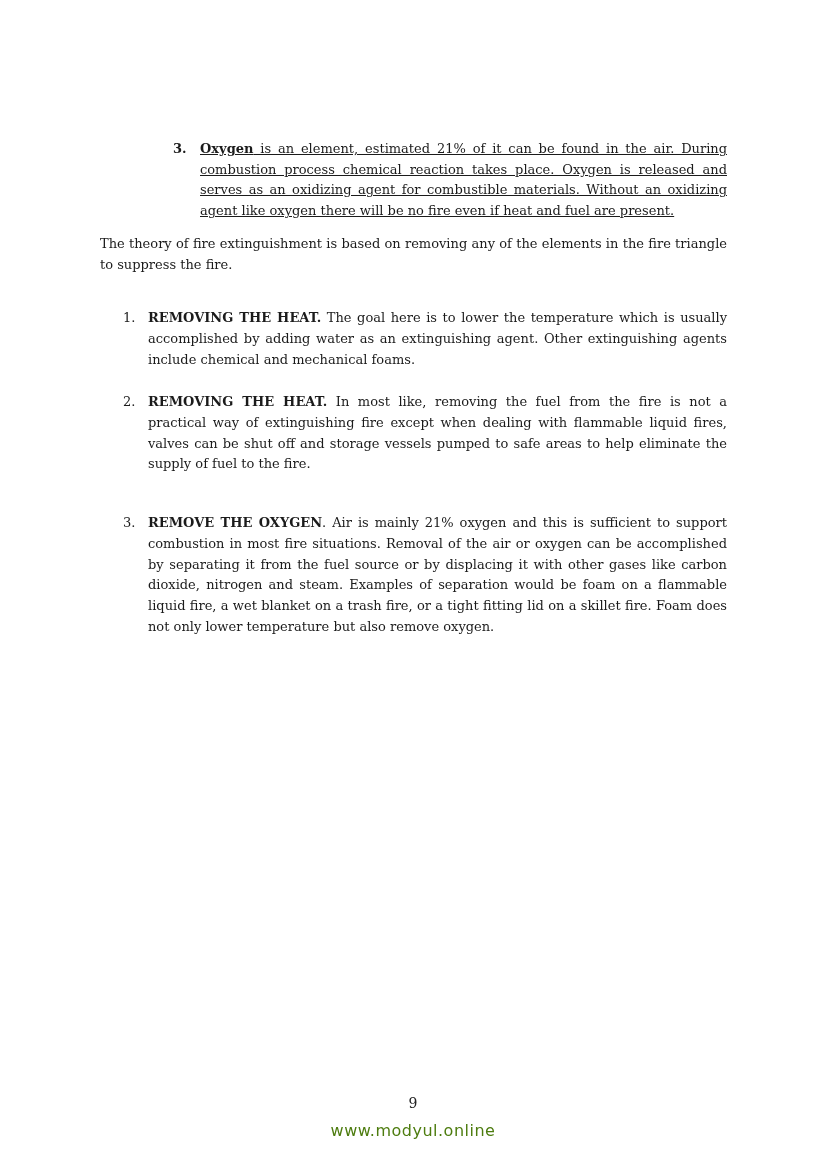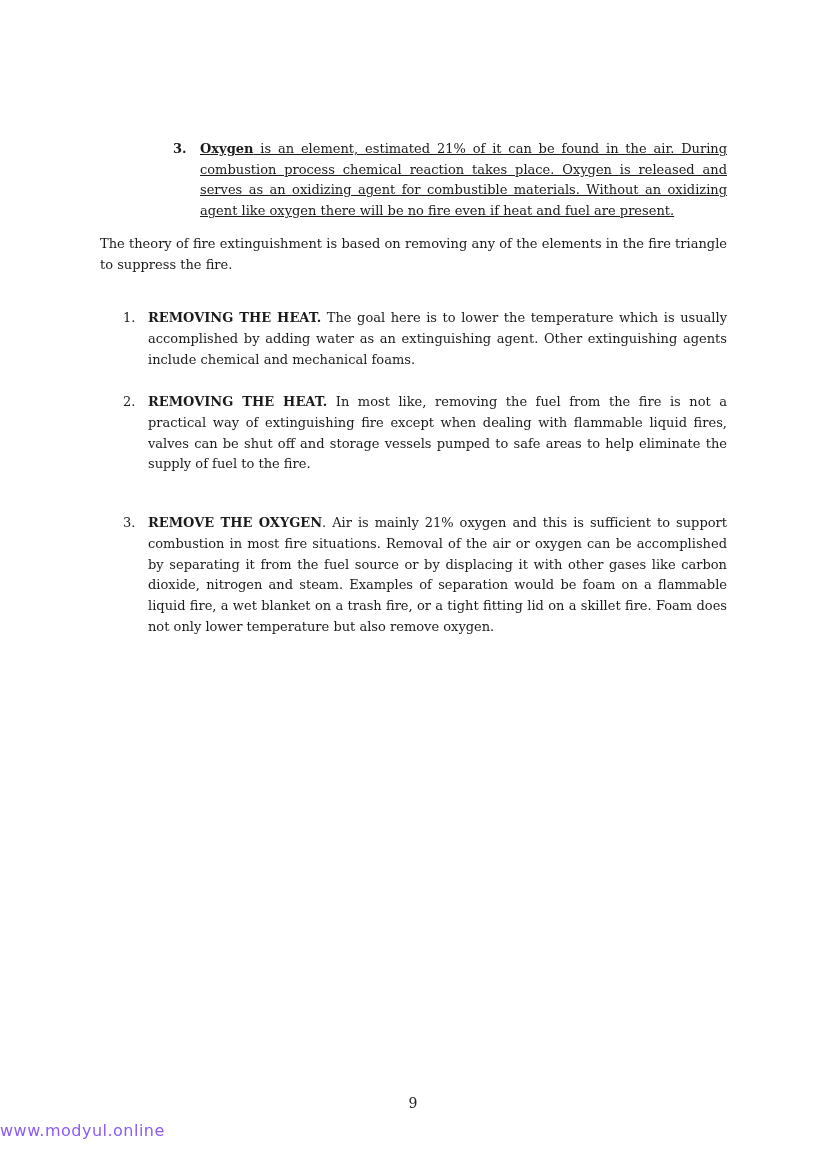--- a/index.html
+++ b/index.html
@@ -56,25 +56,25 @@
     width: 826px;
     text-align: center;
     font-size: 14px;
     color: #222222;
   }
   .watermark {
     position: absolute;
     left: 0;
     top: 1121px;
     width: 826px;
-    text-align: left;
+    text-align: center;
     font-family: "DejaVu Sans", "Liberation Sans", sans-serif;
     font-size: 16px;
     letter-spacing: 0.5px;
-    color: #8b5cf6;
+    color: #4d7c0f;
   }
 </style>
 </head>
 <body>
 
 <div class="page">
   <div class="content">
 
     <div class="block oxygen-item">
       <span class="num">3.</span>

